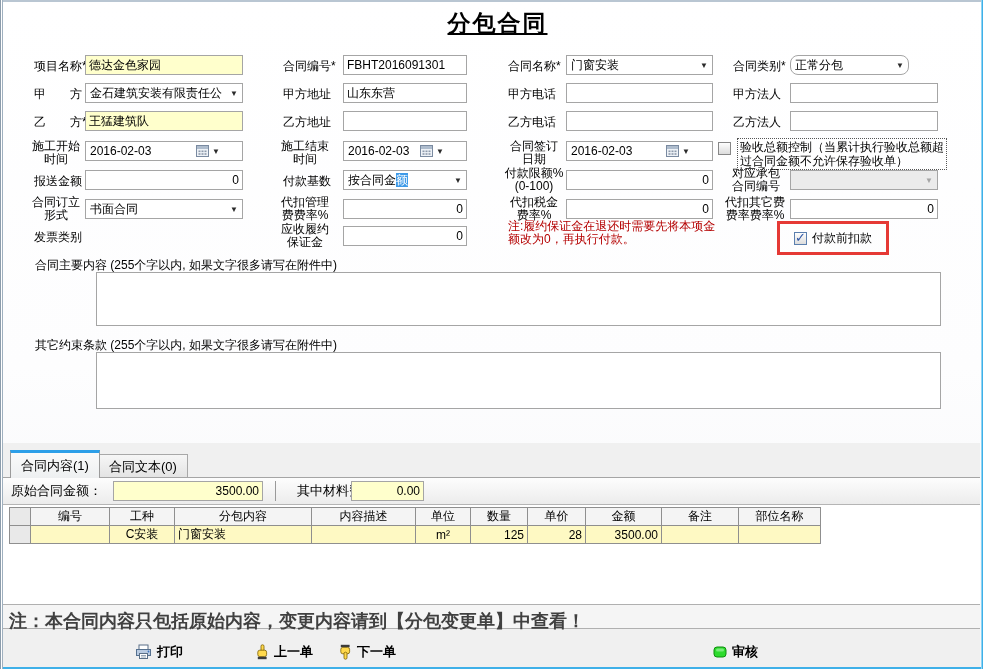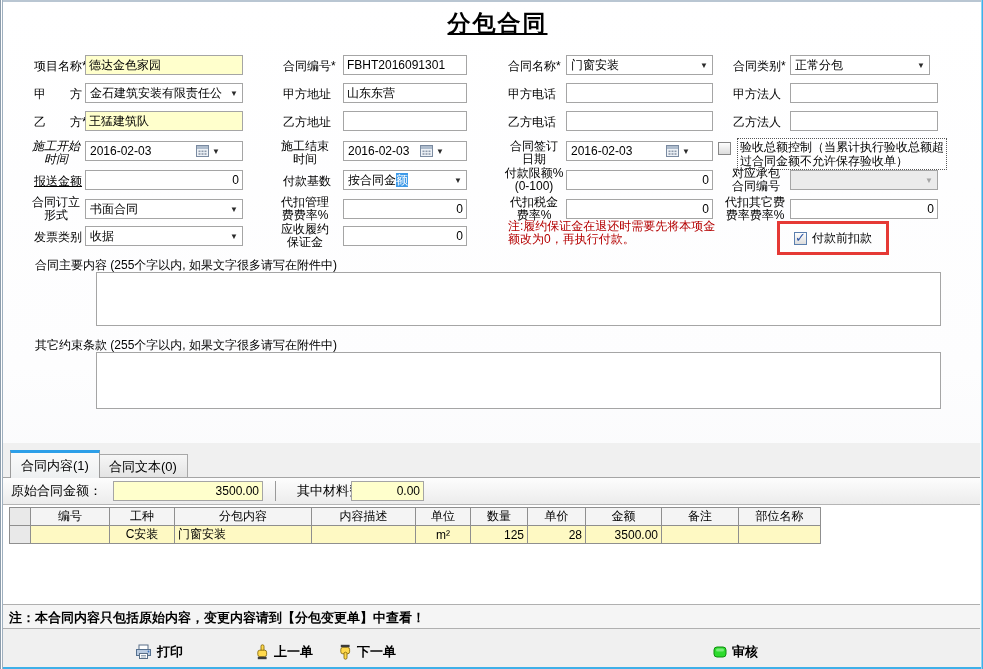--- a/index.html
+++ b/index.html
@@ -55,41 +55,41 @@
   .sum-sep{position:absolute;top:3px;width:1px;height:20px;background:#9a9a9a;}
   #gridbg{position:absolute;left:0;right:0;top:62px;height:99px;background:#fff;}
   table.grid{border-collapse:collapse;table-layout:fixed;position:absolute;left:6px;top:2px;font-size:12px;}
   table.grid th,table.grid td{border:1px solid #8f8f8f;padding:0 3px;box-sizing:border-box;overflow:hidden;white-space:nowrap;}
   table.grid th{height:17px;font-weight:normal;background:#f4f4f4;text-align:center;}
   table.grid td{height:18px;background:#fef9c3;}
   table.grid .rowhdr{background:#e9e9e9;}
   td.c{text-align:center;} td.r{text-align:right;}
   #note-strip{position:absolute;left:0;right:0;top:161px;height:23px;background:#f5f5f5;
       border-top:1px solid #b0b0b0;border-bottom:1px solid #b0b0b0;}
-  #note-strip span{position:absolute;left:6px;top:4px;color:#000000;font-weight:bold;font-size:13px;}
+  #note-strip span{position:absolute;left:6px;top:4px;color:#404040;font-weight:bold;font-size:18px;}
   .tbtn{position:absolute;top:199px;height:20px;display:flex;align-items:center;gap:5px;font-size:13px;font-weight:bold;cursor:default;}
 </style>
 </head>
 <body>
 
 <div id="app">
 
   <div class="abs" id="page-title">分包合同</div>
 
   <div class="lbl" style="left:34px;top:59px;">项目名称*</div>
   <input class="fld yellow" style="left: 85px; top: 55px; width: 158px;" value="德达金色家园">
   <div class="lbl" style="left:283px;top:59px;">合同编号*</div>
   <input class="fld" style="left: 343px; top: 55px; width: 124px;" value="FBHT2016091301">
   <div class="lbl" style="left:508px;top:59px;">合同名称*</div>
   <div class="combo" style="left:566px;top:55px;width:147px;">
     <span class="tx">门窗安装</span>
     <span class="ar"></span>
   </div>
   <div class="lbl" style="left:733px;top:59px;">合同类别*</div>
-  <div class="combo" style="left:790px;top:55px;width:140px;">
+  <div class="combo" style="left:790px;top:55px;width:119px;border-radius:8px;">
     <span class="tx">正常分包</span>
     <span class="ar"></span>
   </div>
 
   <div class="lbl" style="left:34px;top:87px;">甲　　方</div>
   <div class="combo" style="left:85px;top:83px;width:158px;">
     <span class="tx">金石建筑安装有限责任公</span>
     <span class="ar"></span>
   </div>
   <div class="lbl" style="left:283px;top:87px;">甲方地址</div>
@@ -101,21 +101,21 @@
 
   <div class="lbl" style="left:34px;top:115px;">乙　　方*</div>
   <input class="fld yellow" style="left: 85px; top: 111px; width: 158px;" value="王猛建筑队">
   <div class="lbl" style="left:283px;top:115px;">乙方地址</div>
   <input class="fld" style="left: 343px; top: 111px; width: 124px;" value="">
   <div class="lbl" style="left:508px;top:115px;">乙方电话</div>
   <input class="fld" style="left: 566px; top: 111px; width: 147px;" value="">
   <div class="lbl" style="left:733px;top:115px;">乙方法人</div>
   <input class="fld" style="left: 790px; top: 111px; width: 148px;" value="">
 
-  <div class="lbl two" style="left:28px;top:140px;width:56px;font-style:italic;"><span>施工开始</span><br><span>时间</span></div>
+  <div class="lbl two" style="left:28px;top:140px;width:56px;"><span>施工开始</span><br><span>时间</span></div>
   <div class="datebox" style="left:85px;top:141px;width:158px;">
     <span class="tx">2016-02-03</span>
     <span class="calicon"><svg width="13" height="12" viewBox="0 0 13 12">
           <rect x="0.5" y="0.5" width="12" height="11" fill="#eef2f7" stroke="#7a8aa0"></rect>
           <rect x="1" y="1" width="11" height="3" fill="#aebccd"></rect>
           <g fill="#8d9aab">
             <rect x="2.5" y="5.5" width="2" height="1.6"></rect>
             <rect x="5.5" y="5.5" width="2" height="1.6"></rect>
             <rect x="8.5" y="5.5" width="2" height="1.6"></rect>
             <rect x="2.5" y="8.2" width="2" height="1.6"></rect>
@@ -155,21 +155,21 @@
             <rect x="2.5" y="8.2" width="2" height="1.6"></rect>
             <rect x="5.5" y="8.2" width="2" height="1.6"></rect>
             <rect x="8.5" y="8.2" width="2" height="1.6"></rect>
           </g>
         </svg></span>
     <span class="ar"></span>
   </div>
   <span class="cb" style="left:718px;top:142px;"></span>
   <div class="dotted-lbl" style="left:737px;top:138px;width:204px;">验收总额控制（当累计执行验收总额超过合同金额不允许保存验收单）</div>
 
-  <div class="lbl" style="left:34px;top:174px;text-decoration:underline;">报送金额</div>
+  <div class="lbl" style="left:34px;top:174px;">报送金额</div>
   <input class="fld num" style="left: 85px; top: 170px; width: 158px;" value="0">
   <div class="lbl" style="left:283px;top:174px;">付款基数</div>
   <div class="combo" style="left:343px;top:170px;width:124px;">
     <span class="tx"><span>按合同金</span><span class="hl">额</span></span>
     <span class="ar"></span>
   </div>
   <div class="lbl two" style="left:502px;top:167px;width:64px;"><span>付款限额%</span><br><span>(0-100)</span></div>
   <input class="fld num" style="left: 566px; top: 170px; width: 147px;" value="0">
   <div class="lbl two" style="left:727px;top:167px;width:58px;"><span>对应承包</span><br><span>合同编号</span></div>
   <div class="combo disabled" style="left:790px;top:170px;width:148px;">
@@ -183,24 +183,20 @@
     <span class="ar"></span>
   </div>
   <div class="lbl two" style="left:277px;top:196px;width:56px;"><span>代扣管理</span><br><span>费费率%</span></div>
   <input class="fld num" style="left: 343px; top: 199px; width: 124px;" value="0">
   <div class="lbl two" style="left:506px;top:196px;width:56px;"><span>代扣税金</span><br><span>费率%</span></div>
   <input class="fld num" style="left: 566px; top: 199px; width: 147px;" value="0">
   <div class="lbl two" style="left:721px;top:196px;width:68px;"><span>代扣其它费</span><br><span>费率费率%</span></div>
   <input class="fld num" style="left: 790px; top: 199px; width: 148px;" value="0">
 
   <div class="lbl" style="left:34px;top:230px;">发票类别</div>
-  <div class="combo" style="left:85px;top:226px;width:158px;">
-    <span class="tx">收据</span>
-    <span class="ar"></span>
-  </div>
   <div class="lbl two" style="left:277px;top:223px;width:56px;"><span>应收履约</span><br><span>保证金</span></div>
   <input class="fld num" style="left: 343px; top: 226px; width: 124px;" value="0">
   <div class="rednote" style="left:508px;top:220px;width:214px;">注:履约保证金在退还时需要先将本项金额改为0，再执行付款。</div>
   <div class="redbox" style="left:777px;top:221px;width:106px;height:28px;">
     <span class="cb inline on" style="position:relative;"></span>
     <span>付款前扣款</span>
   </div>
 
   <div class="lbl" style="left:35px;top:258px;">合同主要内容 (255个字以内, 如果文字很多请写在附件中)</div>
   <textarea class="ta" style="left: 96px; top: 272px; width: 845px; height: 54px;"></textarea>

